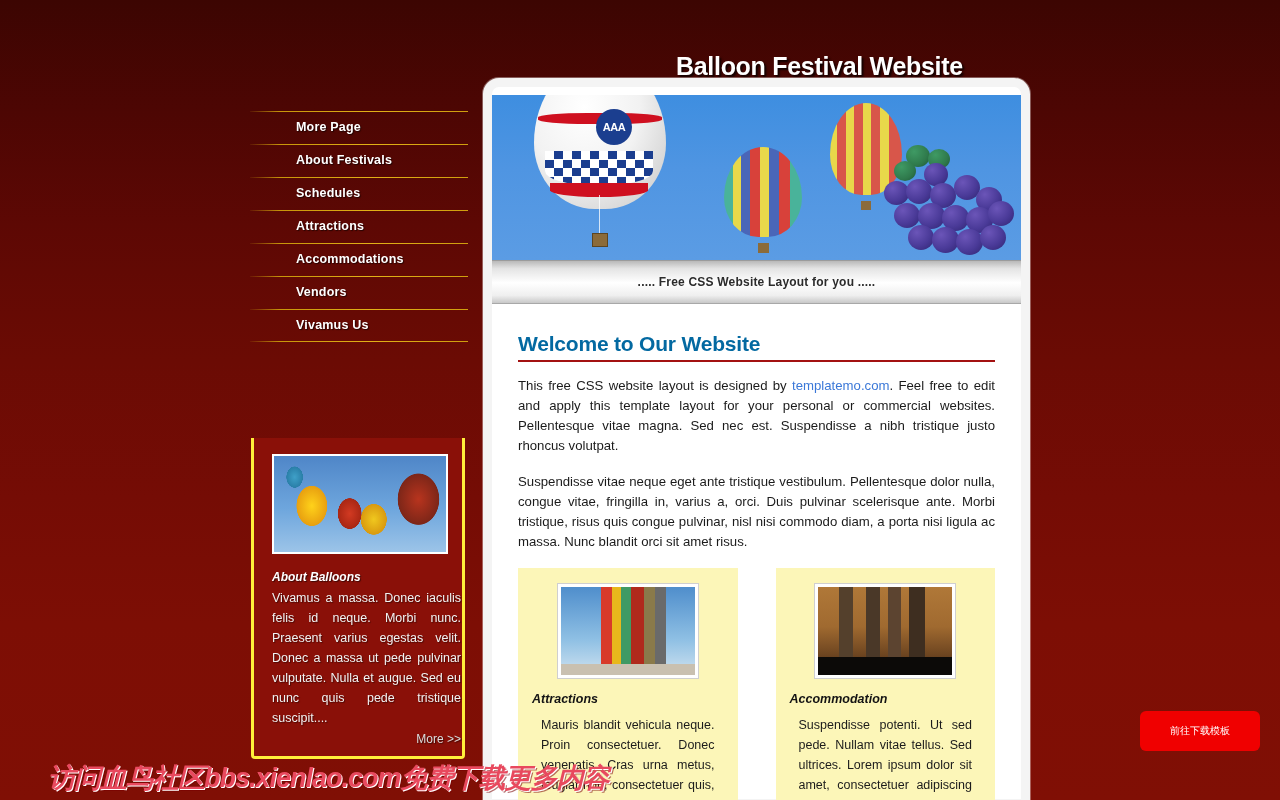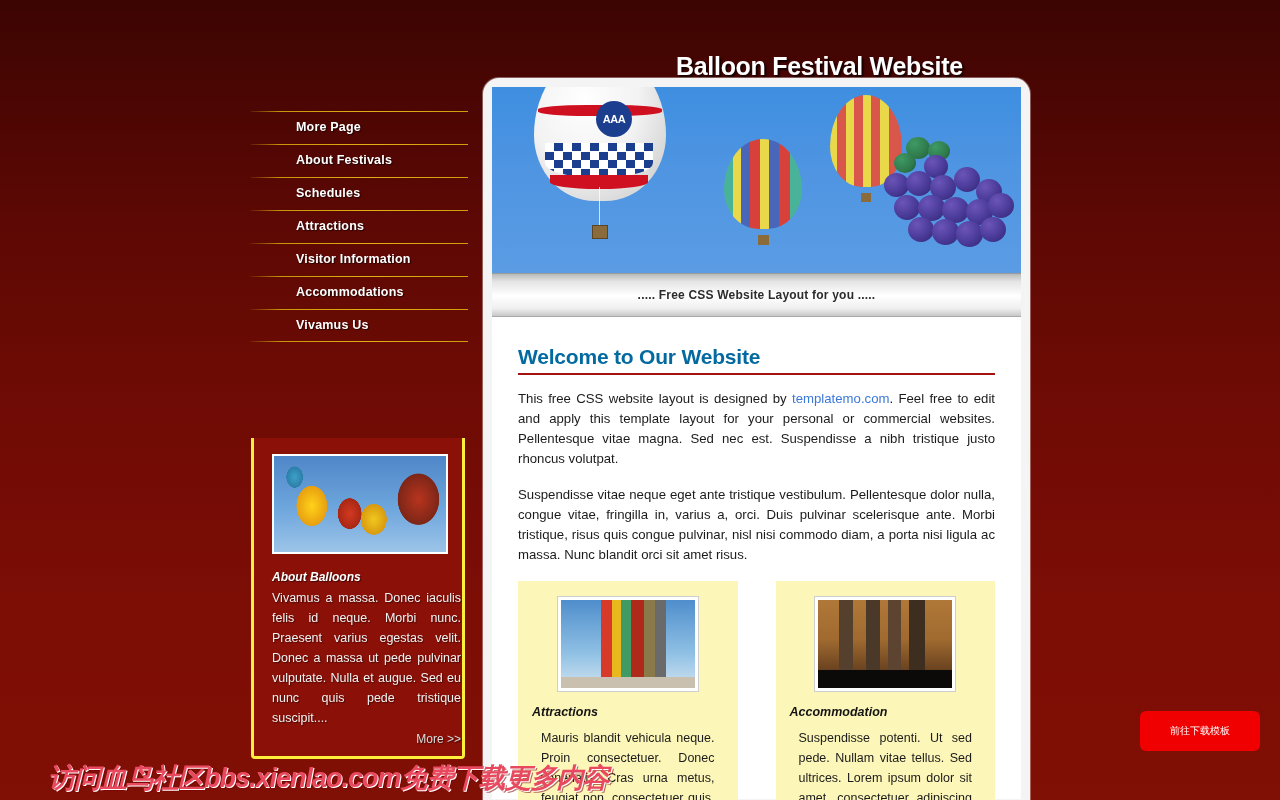--- a/index.html
+++ b/index.html
@@ -110,23 +110,24 @@
     left: 483px; top: 78px;
     width: 547px; height: 730px;
     background: #ffffff;
     border: 9px solid #f4f4f4;
     border-top-left-radius: 16px;
     border-top-right-radius: 16px;
     box-shadow: 0 0 0 1px rgba(255,255,255,0.35);
   }
   #banner {
     position: relative;
-    height: 186px;
+    height: 165px;
     overflow: hidden;
     background: linear-gradient(to bottom, #3e8ee0 0%, #4f95e2 45%, #5b9ce4 100%);
+    margin-top: 8px;
   }
   .balloon { position: absolute; }
   
   #balloon-main {
     left: 42px; top: -36px;
     width: 132px; height: 150px;
     background: radial-gradient(ellipse at 38% 32%, #ffffff 0%, #f2f2f2 48%, #d8d8d8 78%, #c2c2c2 100%);
     border-radius: 50% 50% 46% 46% / 56% 56% 44% 44%;
   }
   #balloon-main-redband {
@@ -337,24 +338,24 @@
     <li class="nav-item">
       <a class="nav-link" href="#">About Festivals</a>
     </li>
     <li class="nav-item">
       <a class="nav-link" href="#">Schedules</a>
     </li>
     <li class="nav-item">
       <a class="nav-link" href="#">Attractions</a>
     </li>
     <li class="nav-item">
-      <a class="nav-link" href="#">Visitor Information</a>
-    </li>
-    <li class="nav-item">
       <a class="nav-link" href="#">Accommodations</a>
+    </li>
+    <li class="nav-item">
+      <a class="nav-link" href="#">Vendors</a>
     </li>
     <li class="nav-item">
       <a class="nav-link" href="#">Vivamus Us</a>
     </li>
   </ul>
   <div id="nav-bottom-rule"></div>
 </div>
 
 <div id="side-box-cap"></div>
 <div id="side-box">

